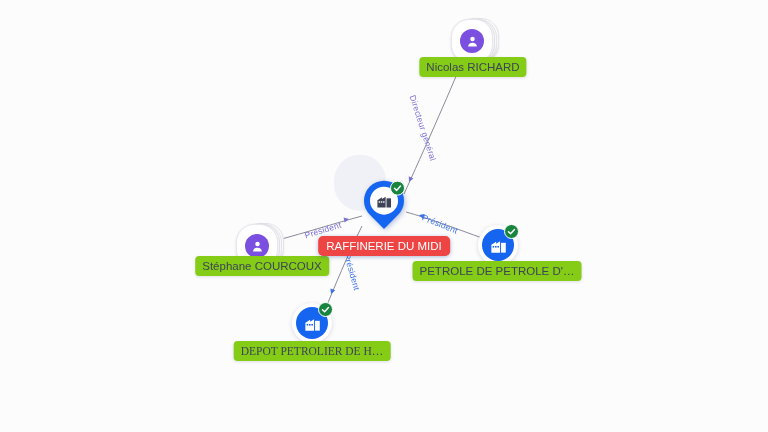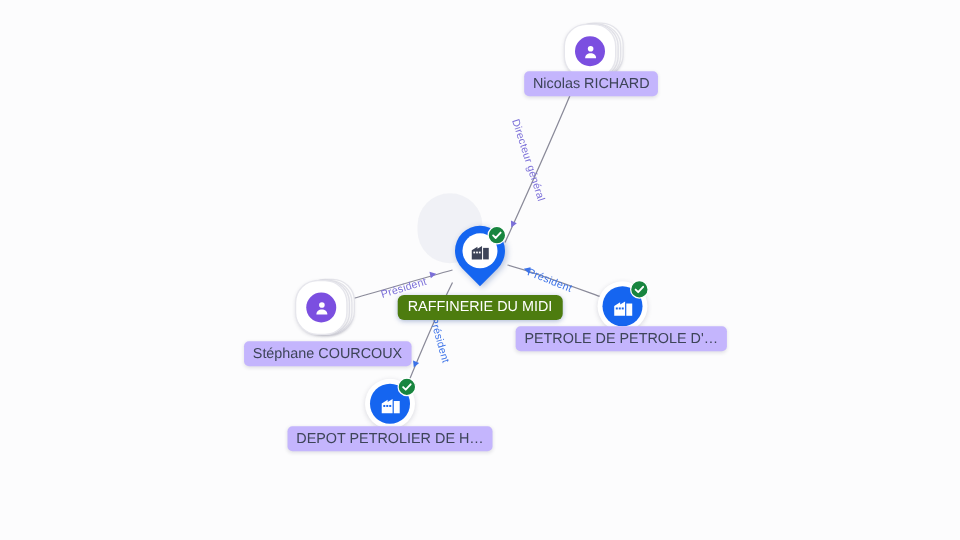--- a/index.html
+++ b/index.html
@@ -165,27 +165,27 @@
   .verified-badge svg { display: block; }
 
   
   .node-label {
     position: absolute;
     transform: translateX(-50%);
     white-space: nowrap;
     font-size: 11.5px;
     line-height: 14px;
     color: #3d4458;
-    background: #c4b5fd;
+    background: #84cc16;
     border-radius: 4px;
     padding: 3px 7px;
     box-shadow: 0 1px 3px rgba(40,40,70,0.13);
   }
   .node-label.selected {
-    background: #4d7c0f;
+    background: #ef4444;
     color: #ffffff;
     font-size: 11.5px;
     padding: 3px 8px;
     border-radius: 5px;
     box-shadow: 0 1px 4px rgba(20,60,140,0.34);
   }
 
   
   .edge-label {
     position: absolute;
@@ -250,21 +250,21 @@
               <div class="person-avatar">
                 <svg width="15" height="15" viewBox="0 0 24 24" fill="#ffffff">
                   <circle cx="12" cy="8" r="3.6"></circle>
                   <path d="M5 20c0-3.9 3.1-6.2 7-6.2s7 2.3 7 6.2z"></path>
                 </svg>
               </div>
             </div>
           </div>
         </div>
       </div>
-      <div class="node-label" style="left: 262px; top: 273px;">Stéphane COURCOUX</div>
+      <div class="node-label" style="left: 262px; top: 256px;">Stéphane COURCOUX</div>
       <div class="node" style="left: 498px; top: 245px;">
         <div class="node-visual">
           <div class="company-wrap">
             <div class="company-ring"></div>
             <div class="company-disc">
               <svg width="19" height="19" viewBox="0 0 24 24" fill="#ffffff">
                 <path d="M3 21V11.2L9 7.4v2.3l5-3.1V21z"></path>
                 <rect x="15.2" y="8.6" width="6" height="12.4"></rect>
                 <rect x="4.6" y="12.6" width="2" height="2" fill="#1565f0"></rect>
                 <rect x="7.6" y="12.6" width="2" height="2" fill="#1565f0"></rect>
@@ -294,21 +294,21 @@
               </svg>
             </div>
             <div class="verified-badge" style="left:26px;top:-1px;">
               <svg width="9" height="9" viewBox="0 0 24 24" fill="none" stroke="#ffffff" stroke-width="4" stroke-linecap="round" stroke-linejoin="round">
                 <path d="M4 12.5 L9.5 18 L20 6.5"></path>
               </svg>
             </div>
           </div>
         </div>
       </div>
-      <div class="node-label" style="left: 312px; top: 341px;">DEPOT PETROLIER DE H…</div>
+      <div class="node-label" style="left: 312px; top: 341px; font-family: Liberation Serif, serif;">DEPOT PETROLIER DE H…</div>
       <div class="node" style="left: 384px; top: 212px;">
         <div class="node-visual" style="transform: translate(-50%, -56%);">
           <div class="pin-halo"></div>
           <div class="pin-wrap">
             <div class="pin-shape"></div>
             <div class="pin-inner">
               <svg width="17" height="17" viewBox="0 0 24 24" fill="#3d4458">
                 <path d="M2 21V10.6L8.4 6.6v2.4l5.2-3.2V21z"></path>
                 <rect x="14.8" y="8" width="6.4" height="13"></rect>
                 <rect x="3.8" y="12.2" width="2" height="2" fill="#ffffff"></rect>

